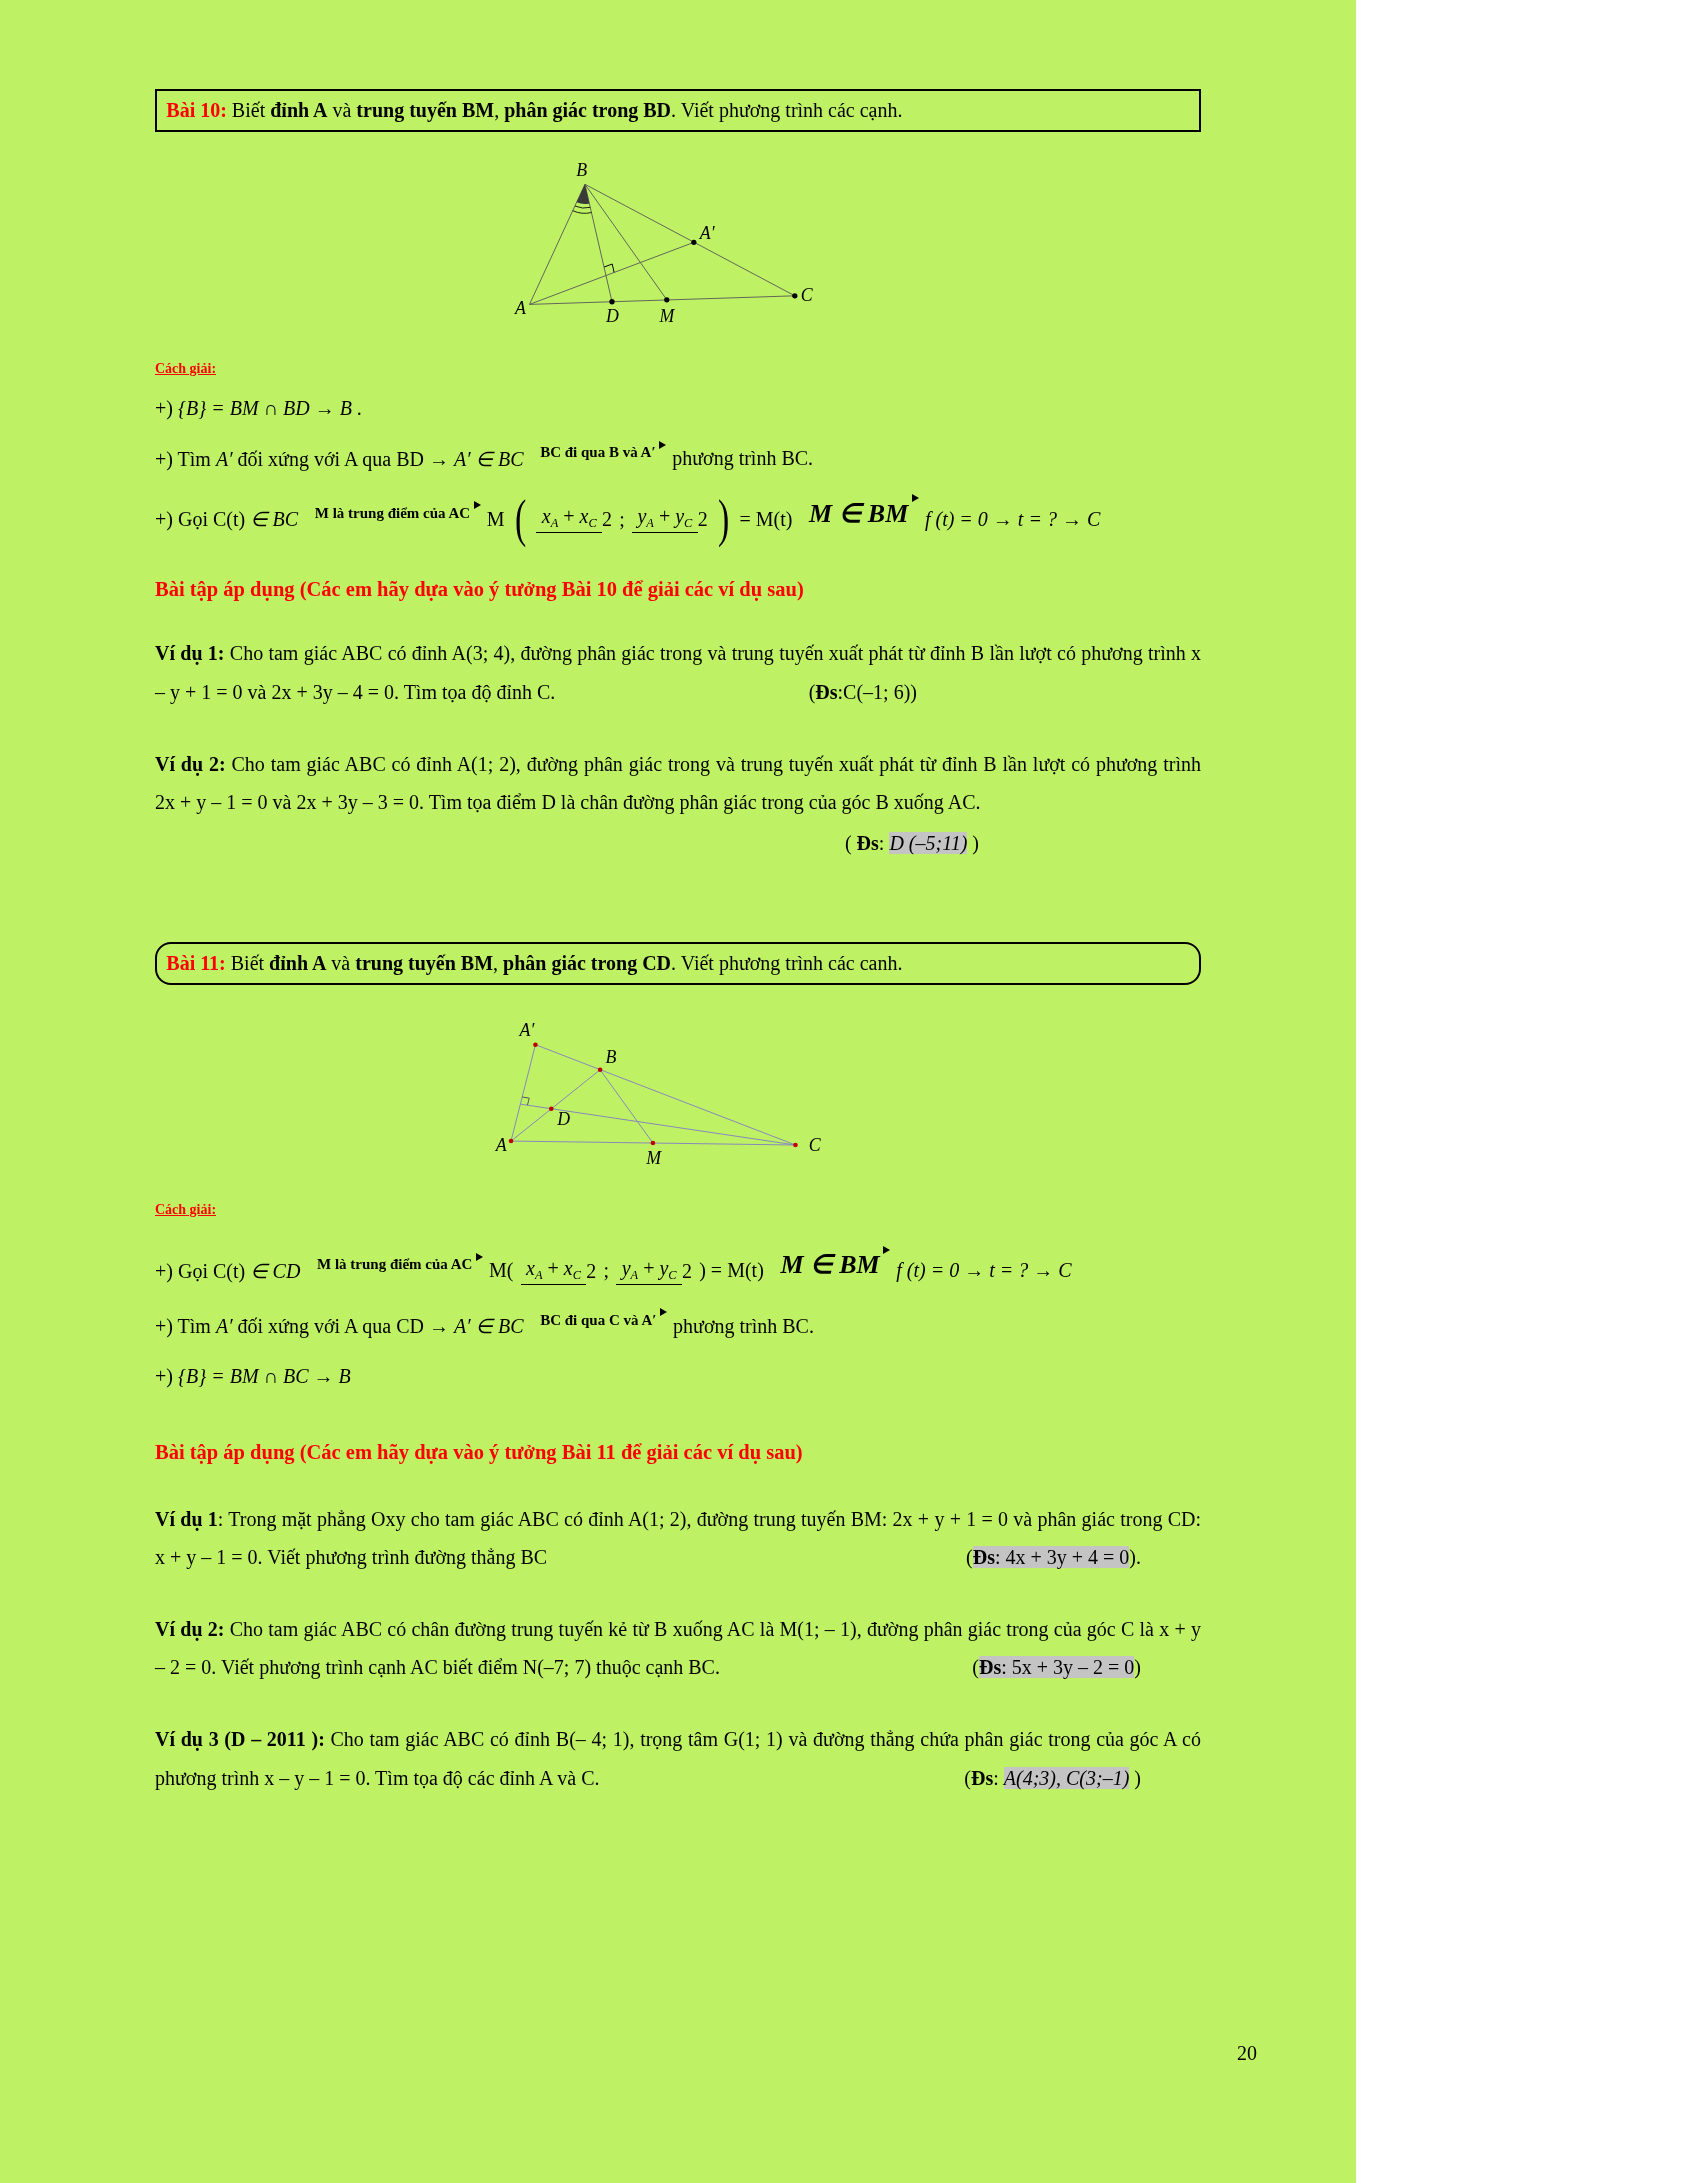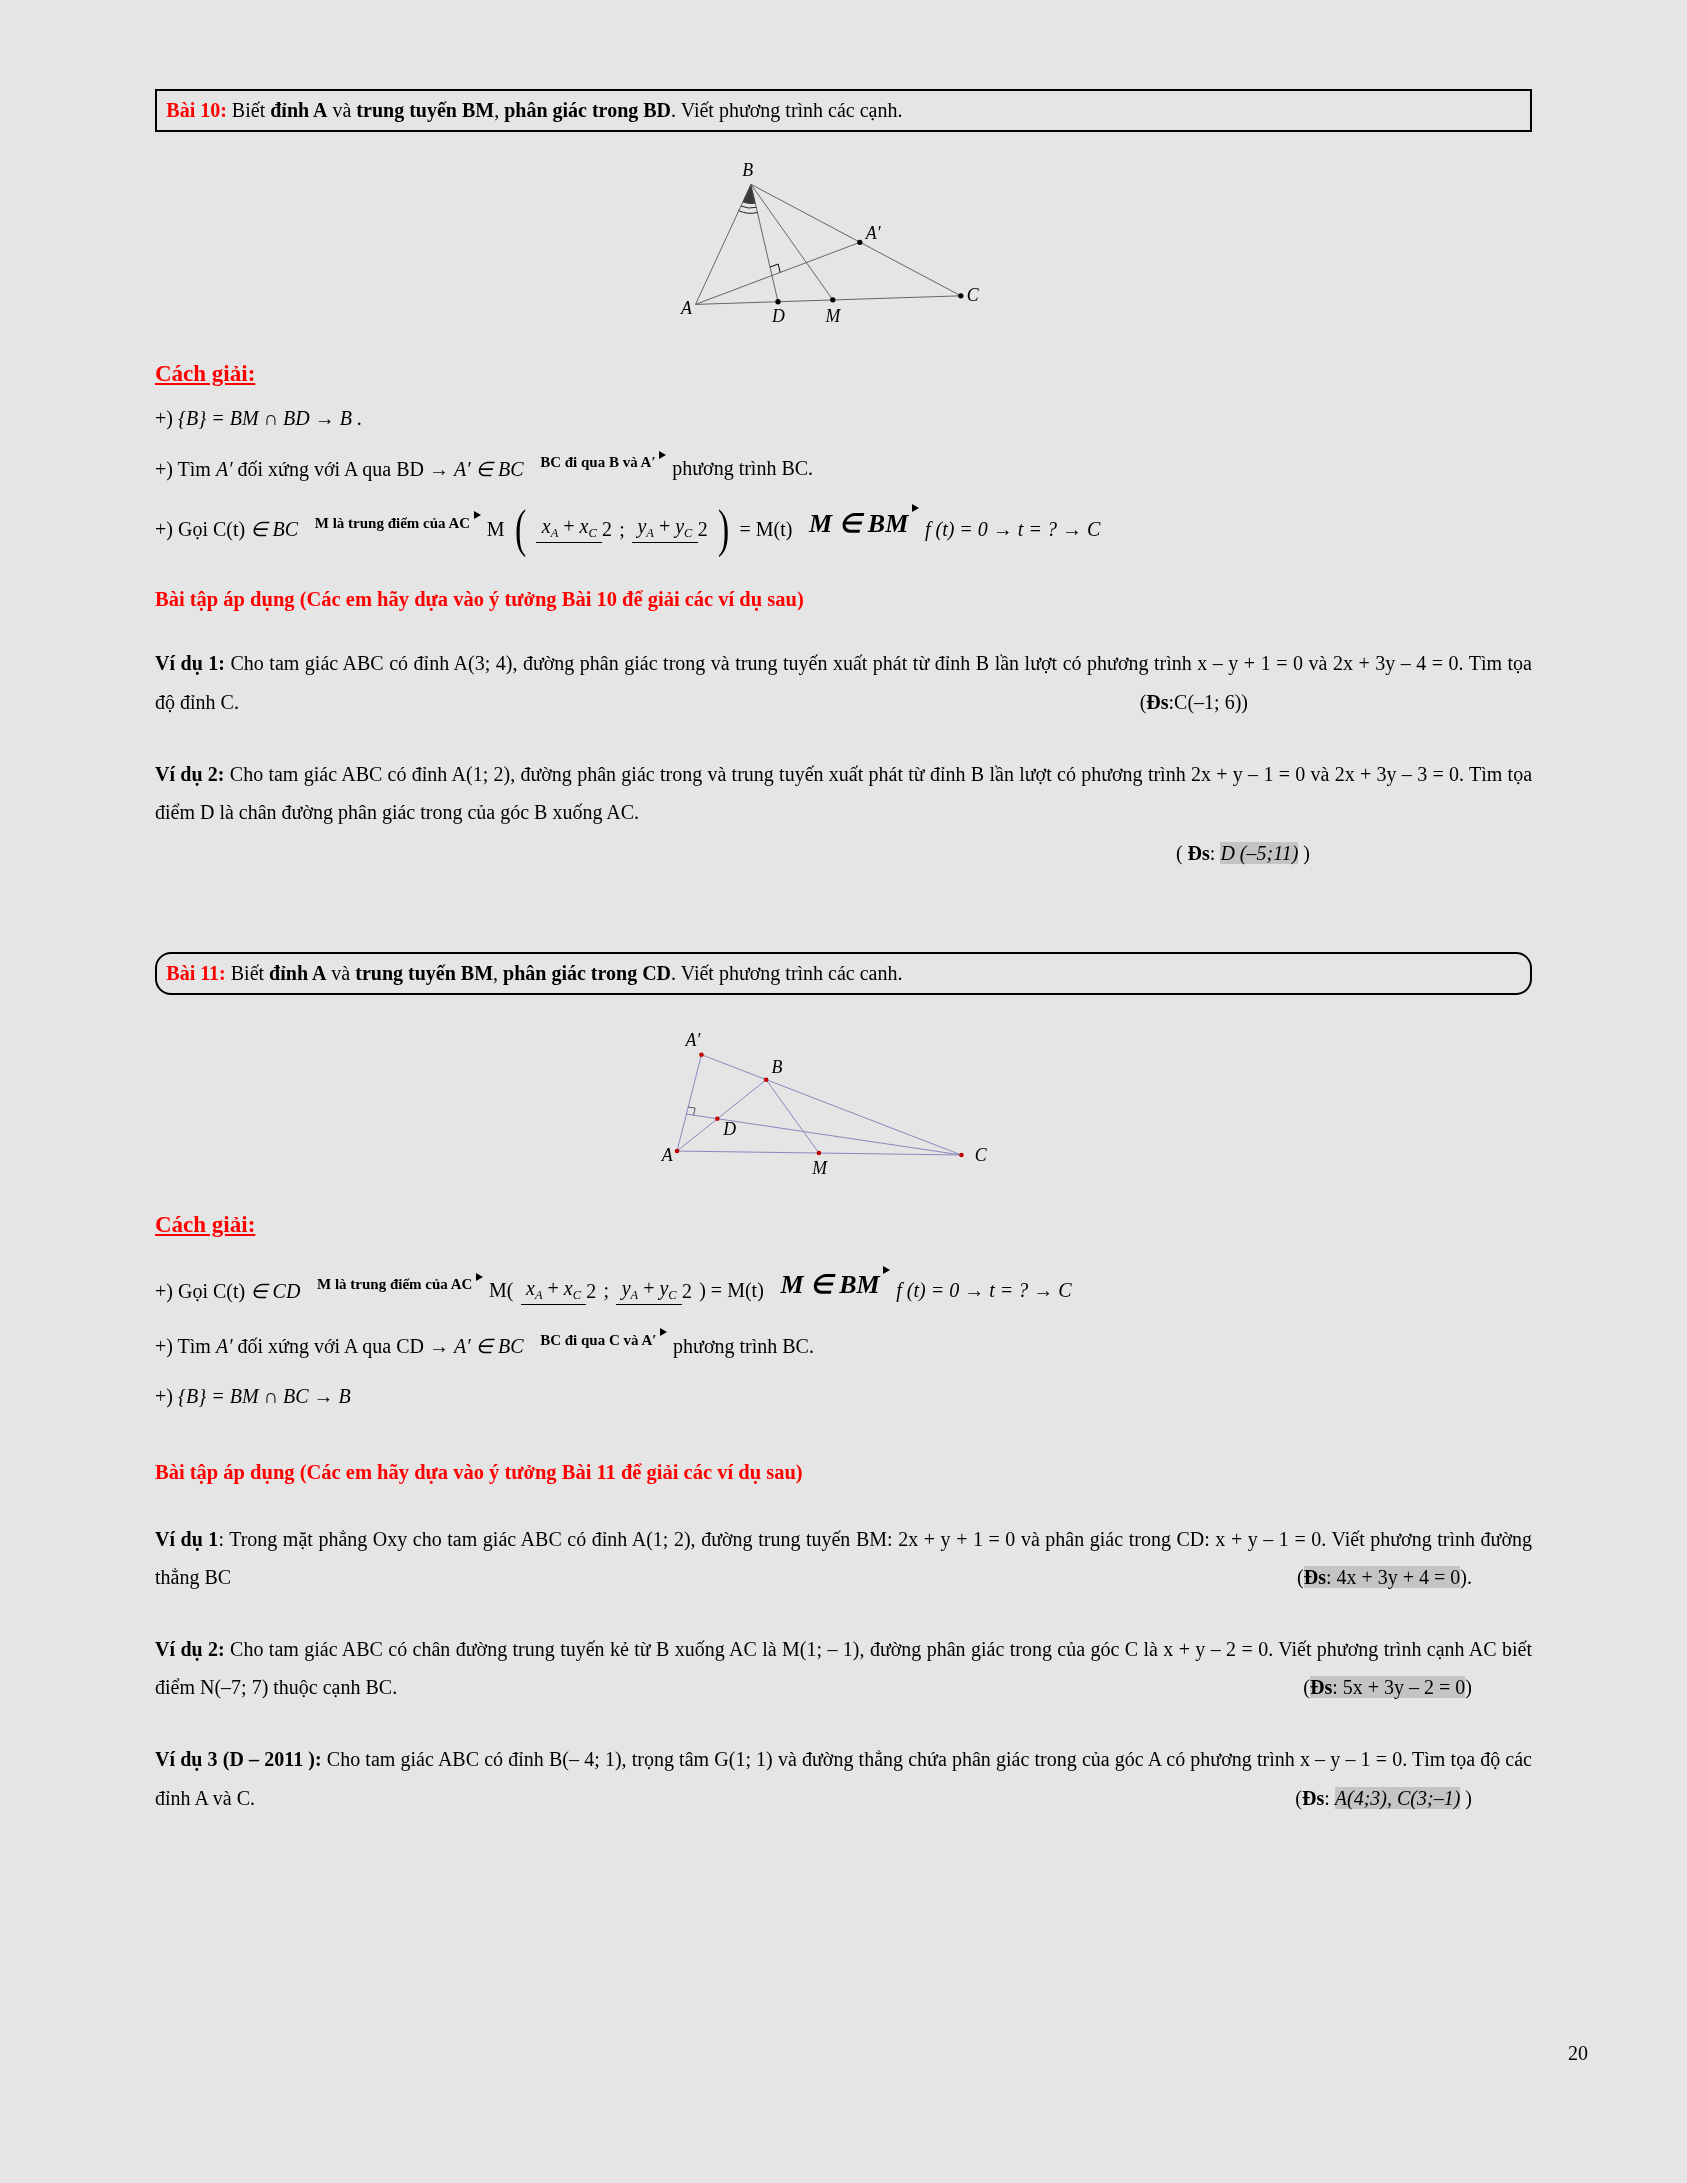--- a/index.html
+++ b/index.html
@@ -1,33 +1,33 @@
 <!DOCTYPE html>
 <html style="font-size:10.6px"><head>
 <meta charset="utf-8">
 <style>
   *{margin:0;padding:0;box-sizing:border-box;}
   html,body{background:#ffffff;}
   body{width:1687px;height:2183px;font-family:"Liberation Serif",serif;color:#000;}
-  .page{position:relative;width:1687px;height:2183px;padding:89px 155px 0 155px;overflow:hidden;background:#e5e5e5;}
+  .page{position:relative;width:1356px;height:2183px;padding:89px 155px 0 155px;overflow:hidden;background:#bef264;}
 
   .hbox{border:2px solid #000;padding:5.3px 9.3px;font-size:20px;line-height:1.4;}
   .hbox.second{margin-top:79px;border-radius:16px;}
 
   .seg-b{font-weight:bold;}
   .seg-rb{font-weight:bold;color:#ff0000;}
   .seg-i{font-style:italic;}
   .seg-hl{background:#c4c4c4;}
   .seg-sub{font-style:italic;font-size:0.62em;vertical-align:-0.30em;}
 
   .figwrap{display:flex;justify-content:center;margin:14.6px 0 5.3px 0;}
   .figwrap.second{margin:30px 0 6.6px 0;}
   .flabel{font-family:"Liberation Serif",serif;font-style:italic;font-size:27px;fill:#000;}
 
-  .cach-giai{color:#ff0000;font-weight:bold;font-size:23px;text-decoration:underline;margin:17px 0 5.3px 0;}
+  .cach-giai{color:#ff0000;font-weight:bold;font-size:14px;text-decoration:underline;margin:17px 0 5.3px 0;}
   .cach-giai.second{margin-top:22.5px;}
 
   .step{font-size:20px;margin:26.5px 0;}
   .formula{display:flex;align-items:center;gap:7.3px;flex-wrap:nowrap;white-space:nowrap;}
   .step.tight{margin:20px 0;}
 
   .oarrow{display:inline-flex;flex-direction:row;align-items:center;position:relative;top:-4.6px;justify-content:center;}
   .oalabel{font-size:15px;font-weight:bold;white-space:nowrap;padding:0 9.3px 2.6px 9.3px;}
   .oalabel.it{font-weight:bold;font-style:italic;font-size:26px;}
   .oaline{align-self:stretch;height:0;border-top:1.3px solid #000;position:relative;}

